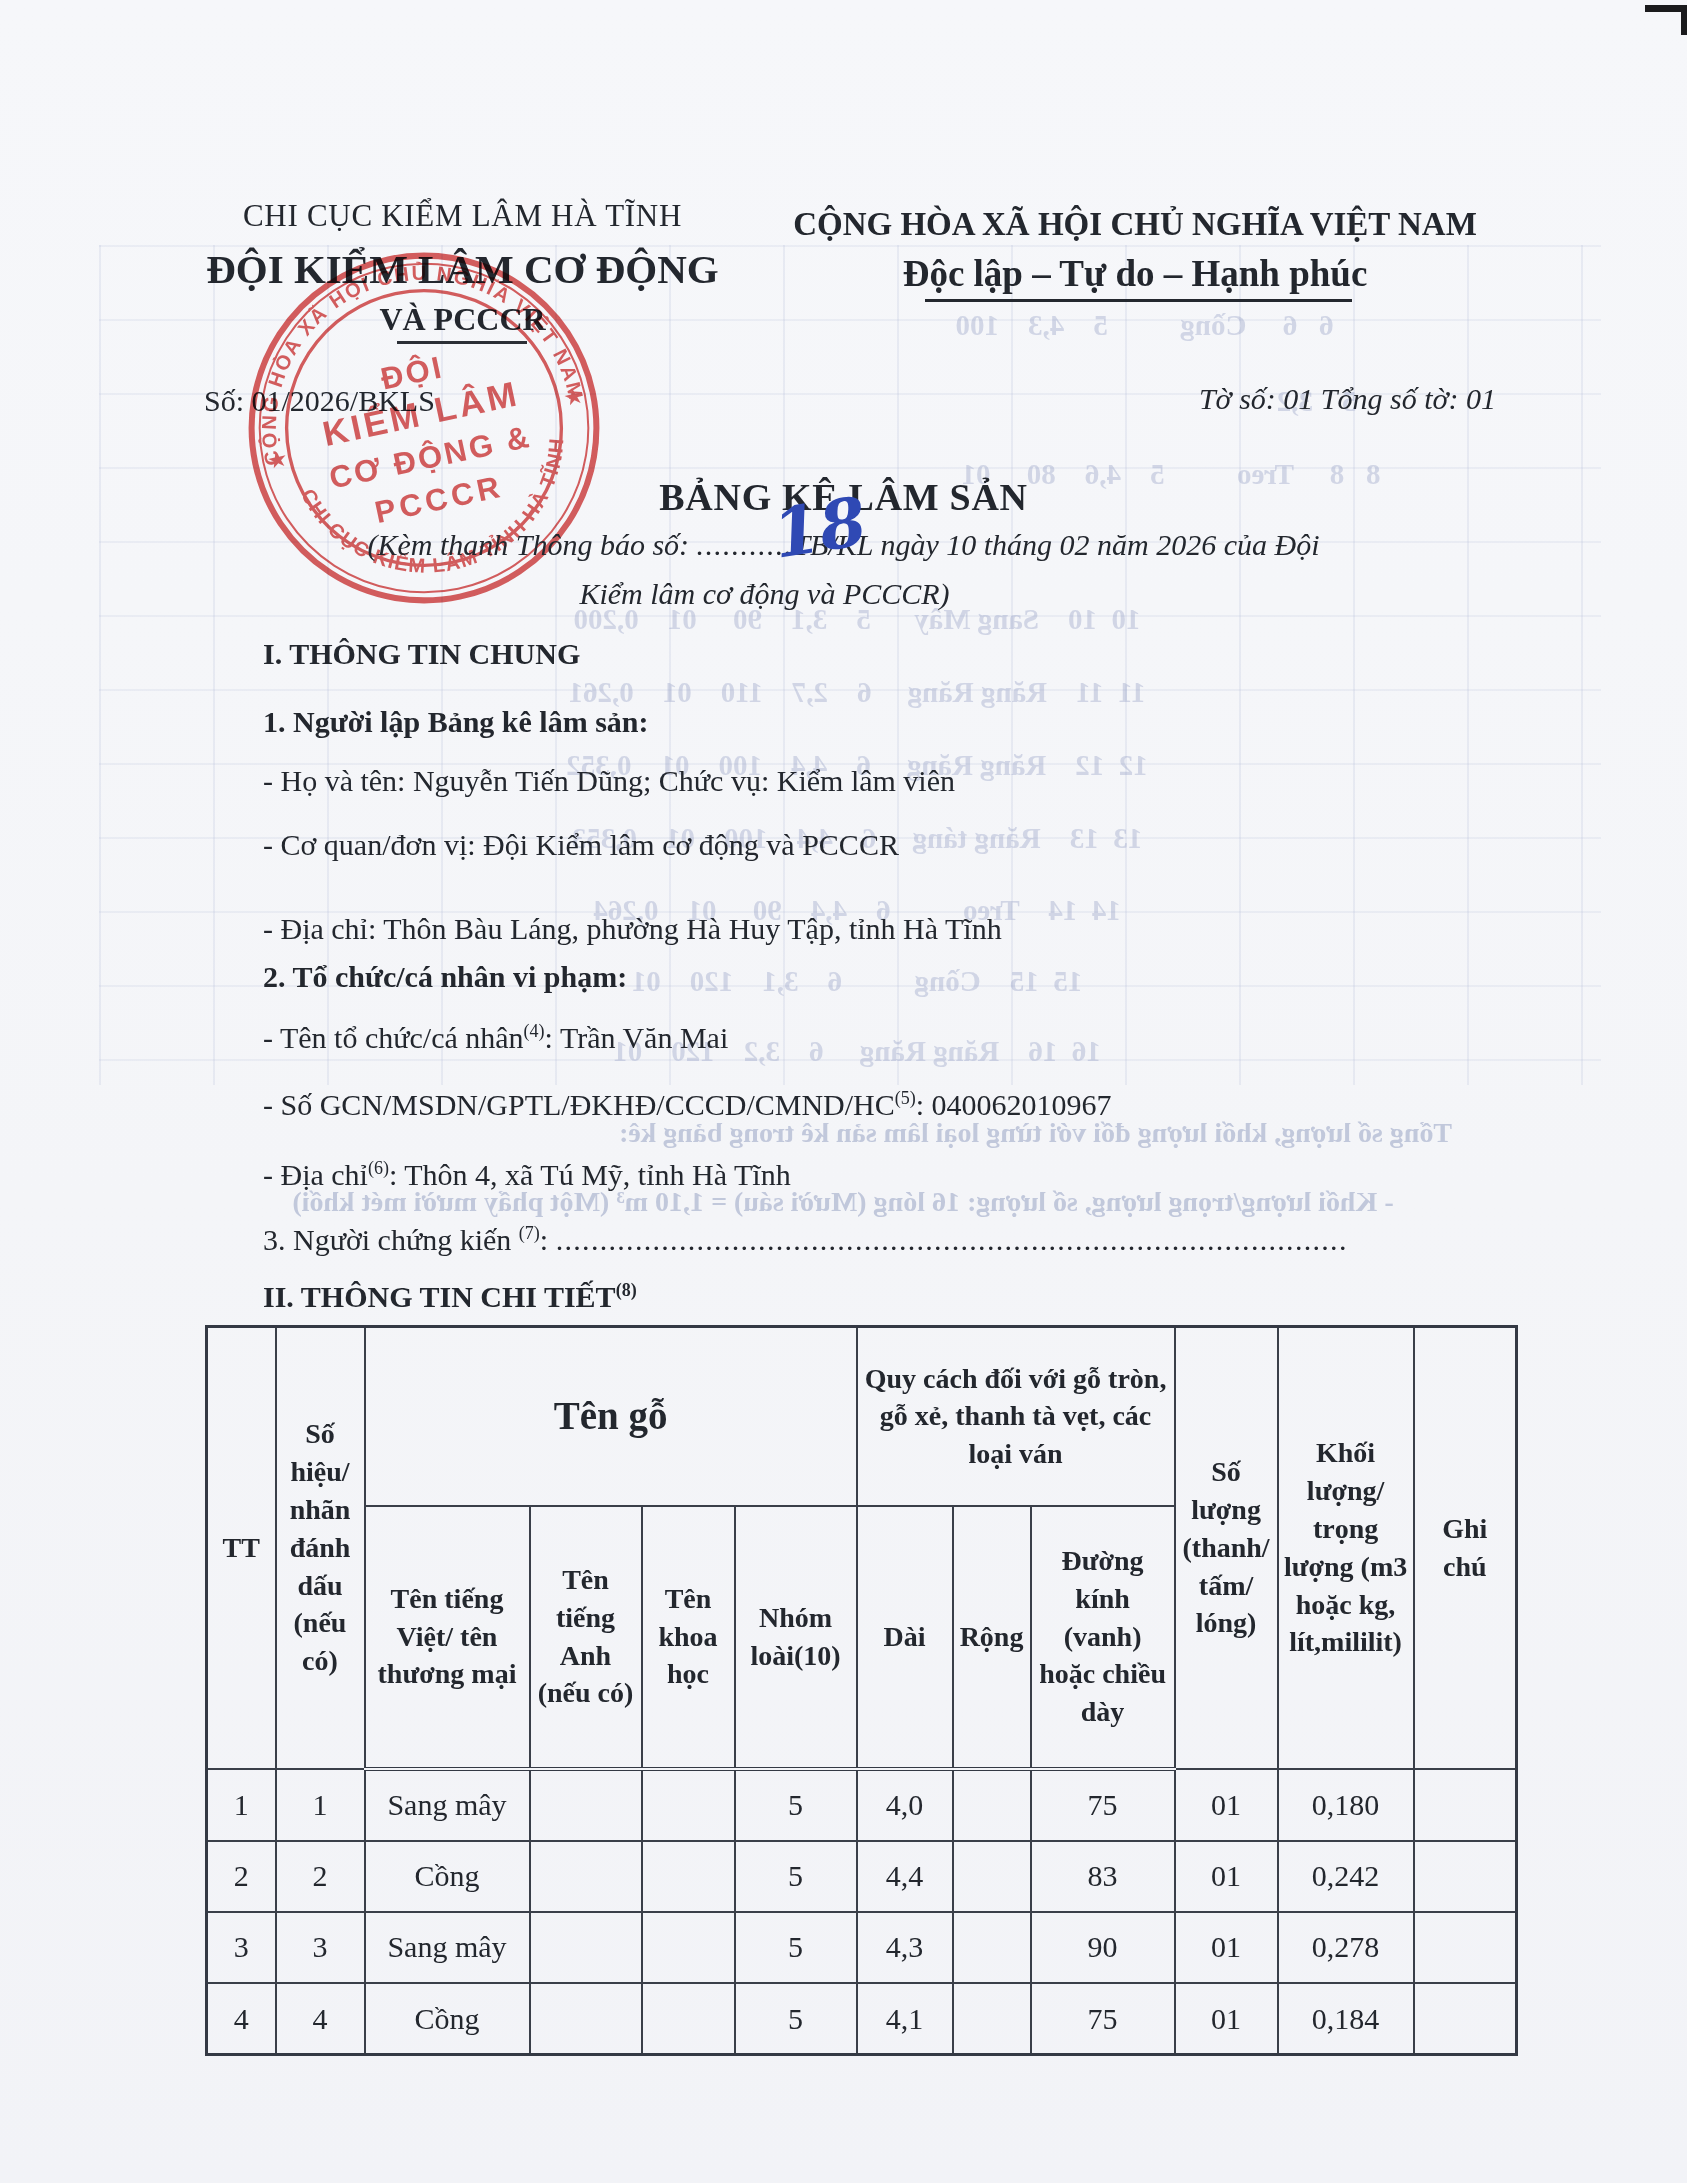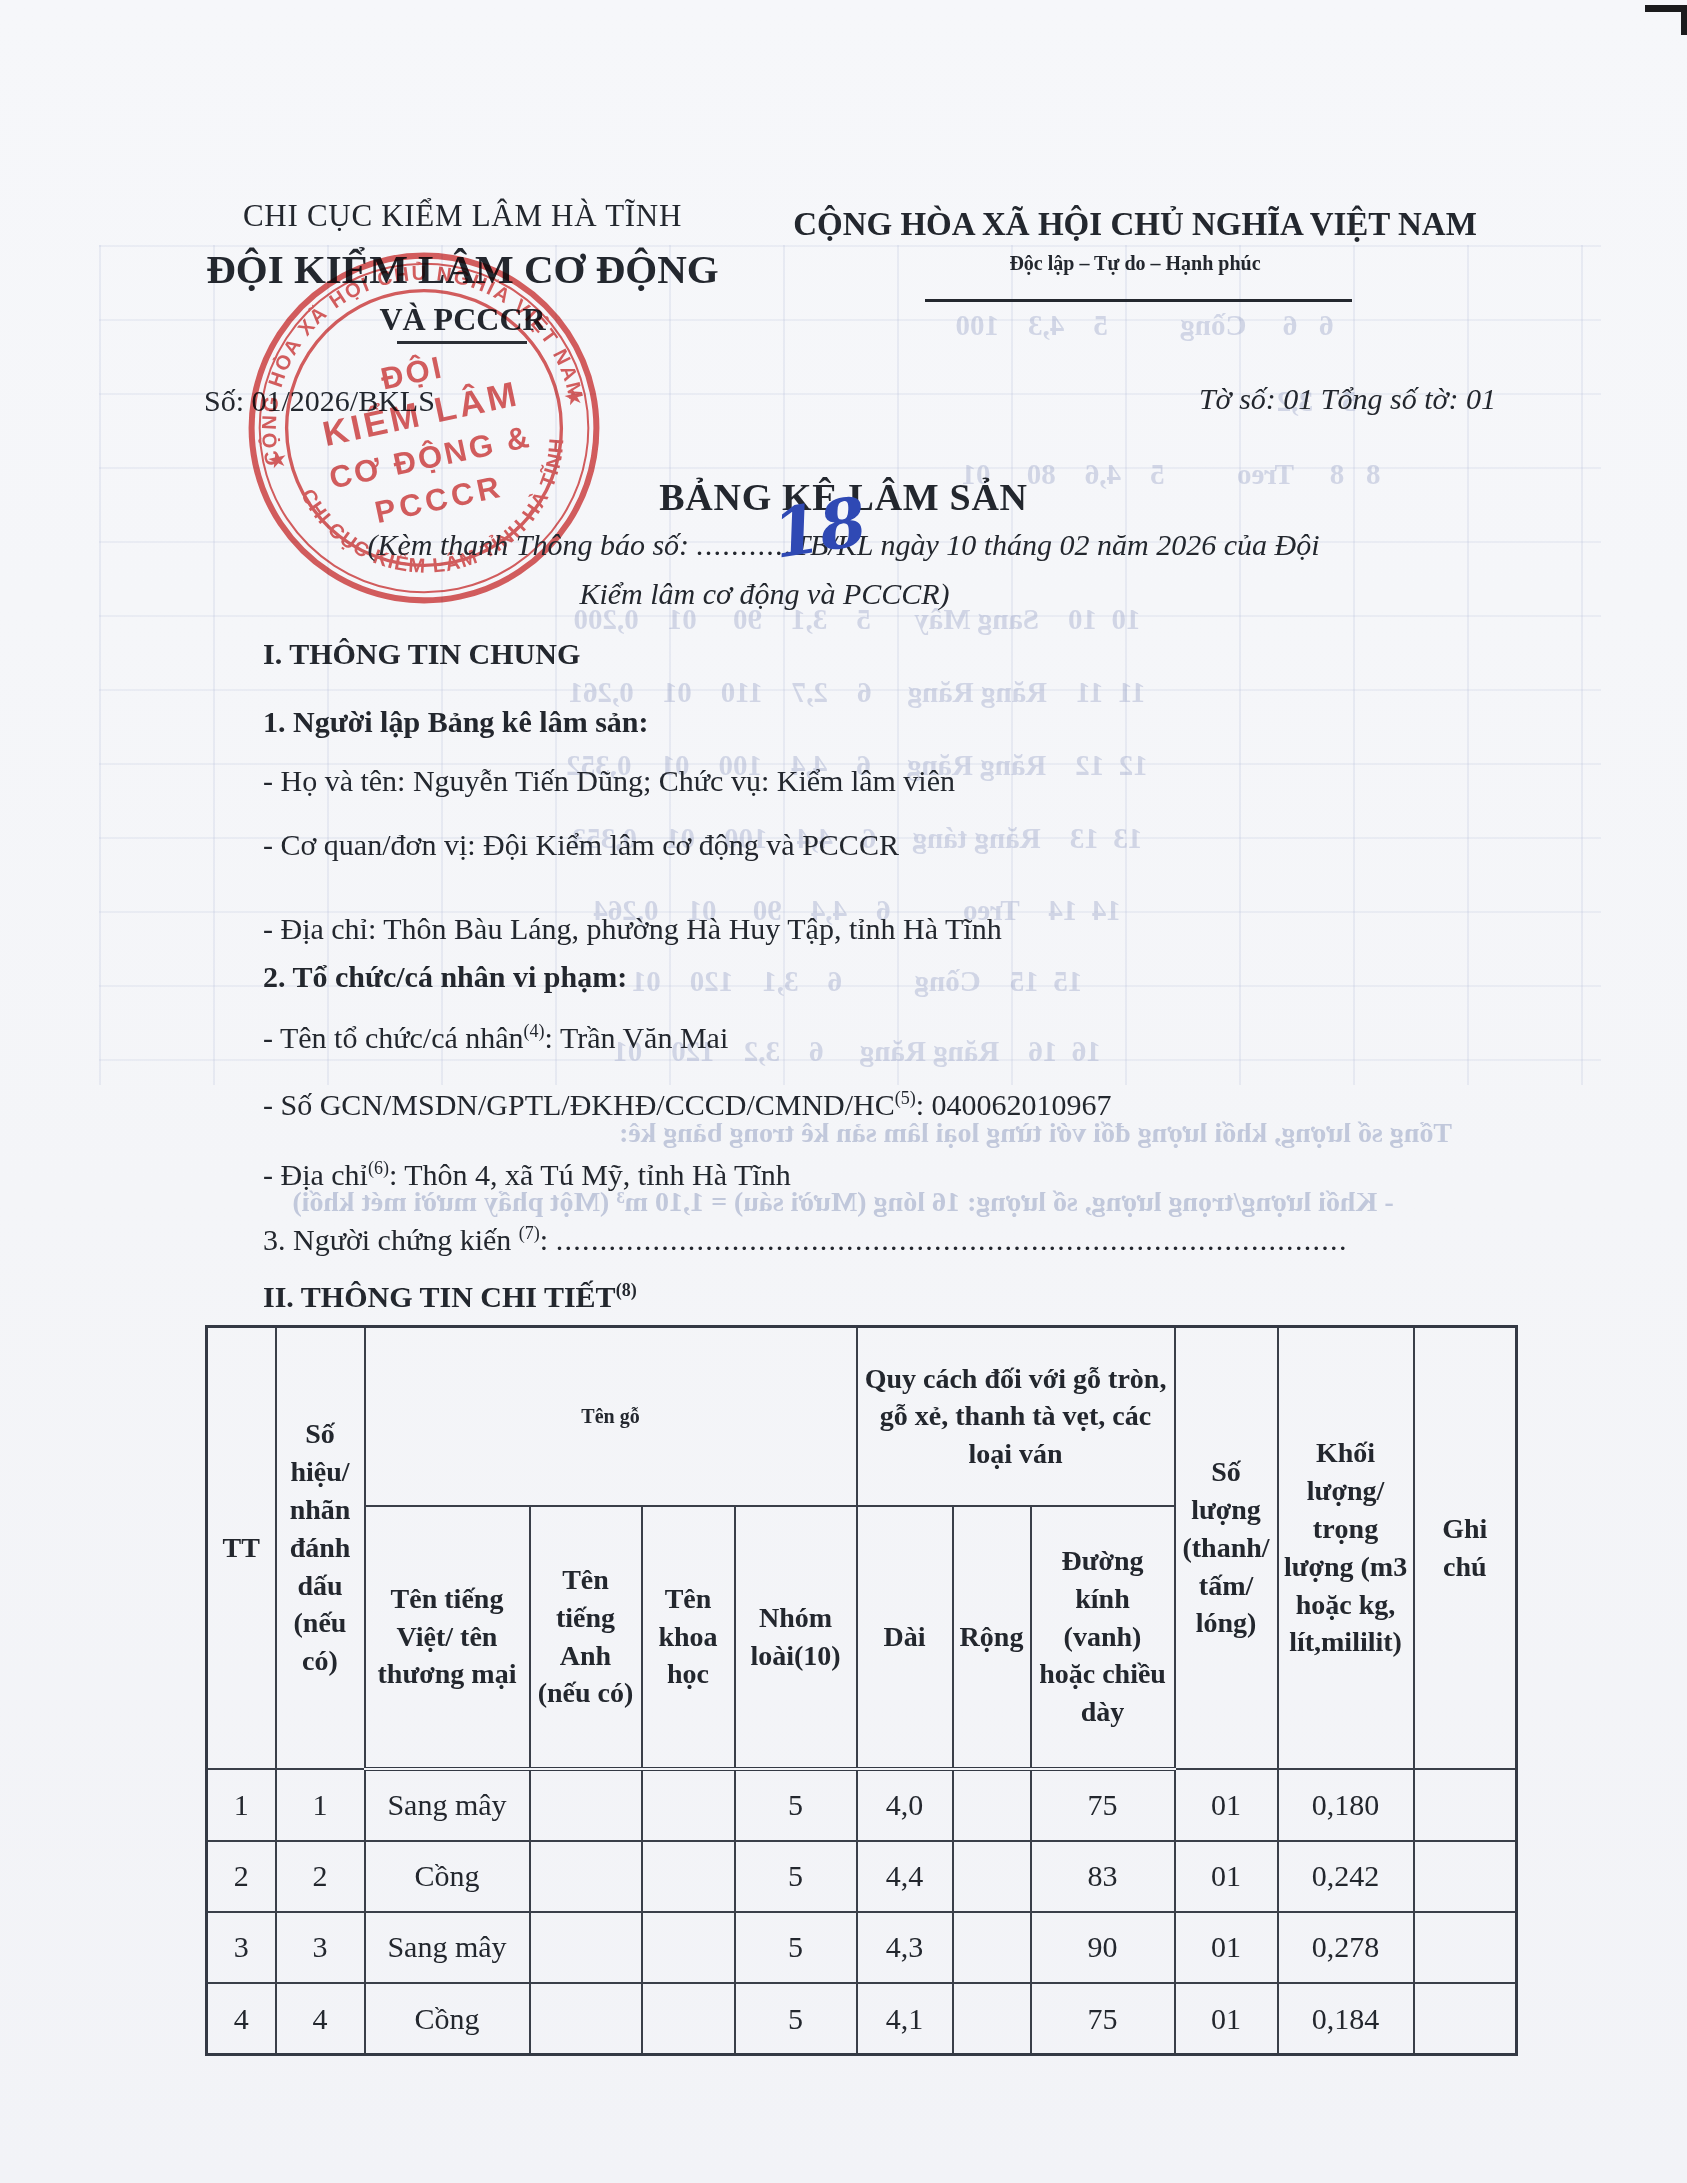--- a/index.html
+++ b/index.html
@@ -30,21 +30,21 @@
   .abs{position:absolute;}
   .org-block{left:198px;top:198px;width:529px;text-align:center;}
   .org-line1{font-size:31px;letter-spacing:0.7px;}
   .org-line2{font-size:41px;font-weight:bold;margin-top:10.6px;}
   .org-line3{font-size:32px;font-weight:bold;margin-top:8px;}
   .org-sep{position:absolute;left:397px;top:341px;width:130px;height:2.6px;background:#2b2f36;}
   .doc-no{left:204px;top:384px;width:529px;font-size:30px;}
 
   .nat-block{left:748px;top:206px;width:774px;text-align:center;}
   .nat-line1{font-size:33px;font-weight:bold;}
-  .nat-line2{font-size:20px;font-weight:bold;margin-top:9.3px;}
+  .nat-line2{font-size:37px;font-weight:bold;margin-top:9.3px;}
   .nat-sep{position:absolute;left:925px;top:299px;width:427px;height:3.3px;background:#24282f;}
   .sheet-info{left:748px;top:382px;width:748px;text-align:right;font-style:italic;font-size:30px;}
 
   .doc-title{left:0;top:475px;width:1687px;text-align:center;font-size:38px;font-weight:bold;letter-spacing:0.7px;}
   .subtitle1{left:0;top:528px;width:1687px;text-align:center;font-style:italic;font-size:30px;white-space:nowrap;}
   .subtitle2{left:0;top:577px;width:1529px;text-align:center;font-style:italic;font-size:30px;}
   .handwritten{
     left:773px;top:488px;font-size:67px;font-style:italic;font-weight:bold;
     color:#2f49b4;transform:rotate(-9deg);font-family:"DejaVu Serif",serif;
   }
@@ -63,21 +63,21 @@
 
   
   .detail-table-wrap{position:absolute;left:205px;top:1325px;width:1310px;}
   table.detail{border-collapse:collapse;table-layout:fixed;width:1310px;}
   table.detail th, table.detail td{
     border:2px solid #3a3f49;vertical-align:middle;text-align:center;
     padding:2.6px 5.3px;overflow:hidden;
   }
   table.detail{border:3.3px solid #343944;}
   thead th{font-weight:bold;font-size:28px;line-height:1.35;}
-  th.group-head{font-size:20px;border-radius:26px;}
+  th.group-head{font-size:39px;border-radius:26px;}
   thead tr.subrow th{border-top:2px solid #3a3f49;}
   thead tr:last-child th{border-bottom:4.6px double #343944;}
   tbody td{font-size:30px;height:64px;border-top:4px double #40454f;}
   tr.h-row1{height:179px;}
   tr.h-row2{height:263px;}
 </style>
 </head>
 <body>
 
 <div class="page">

